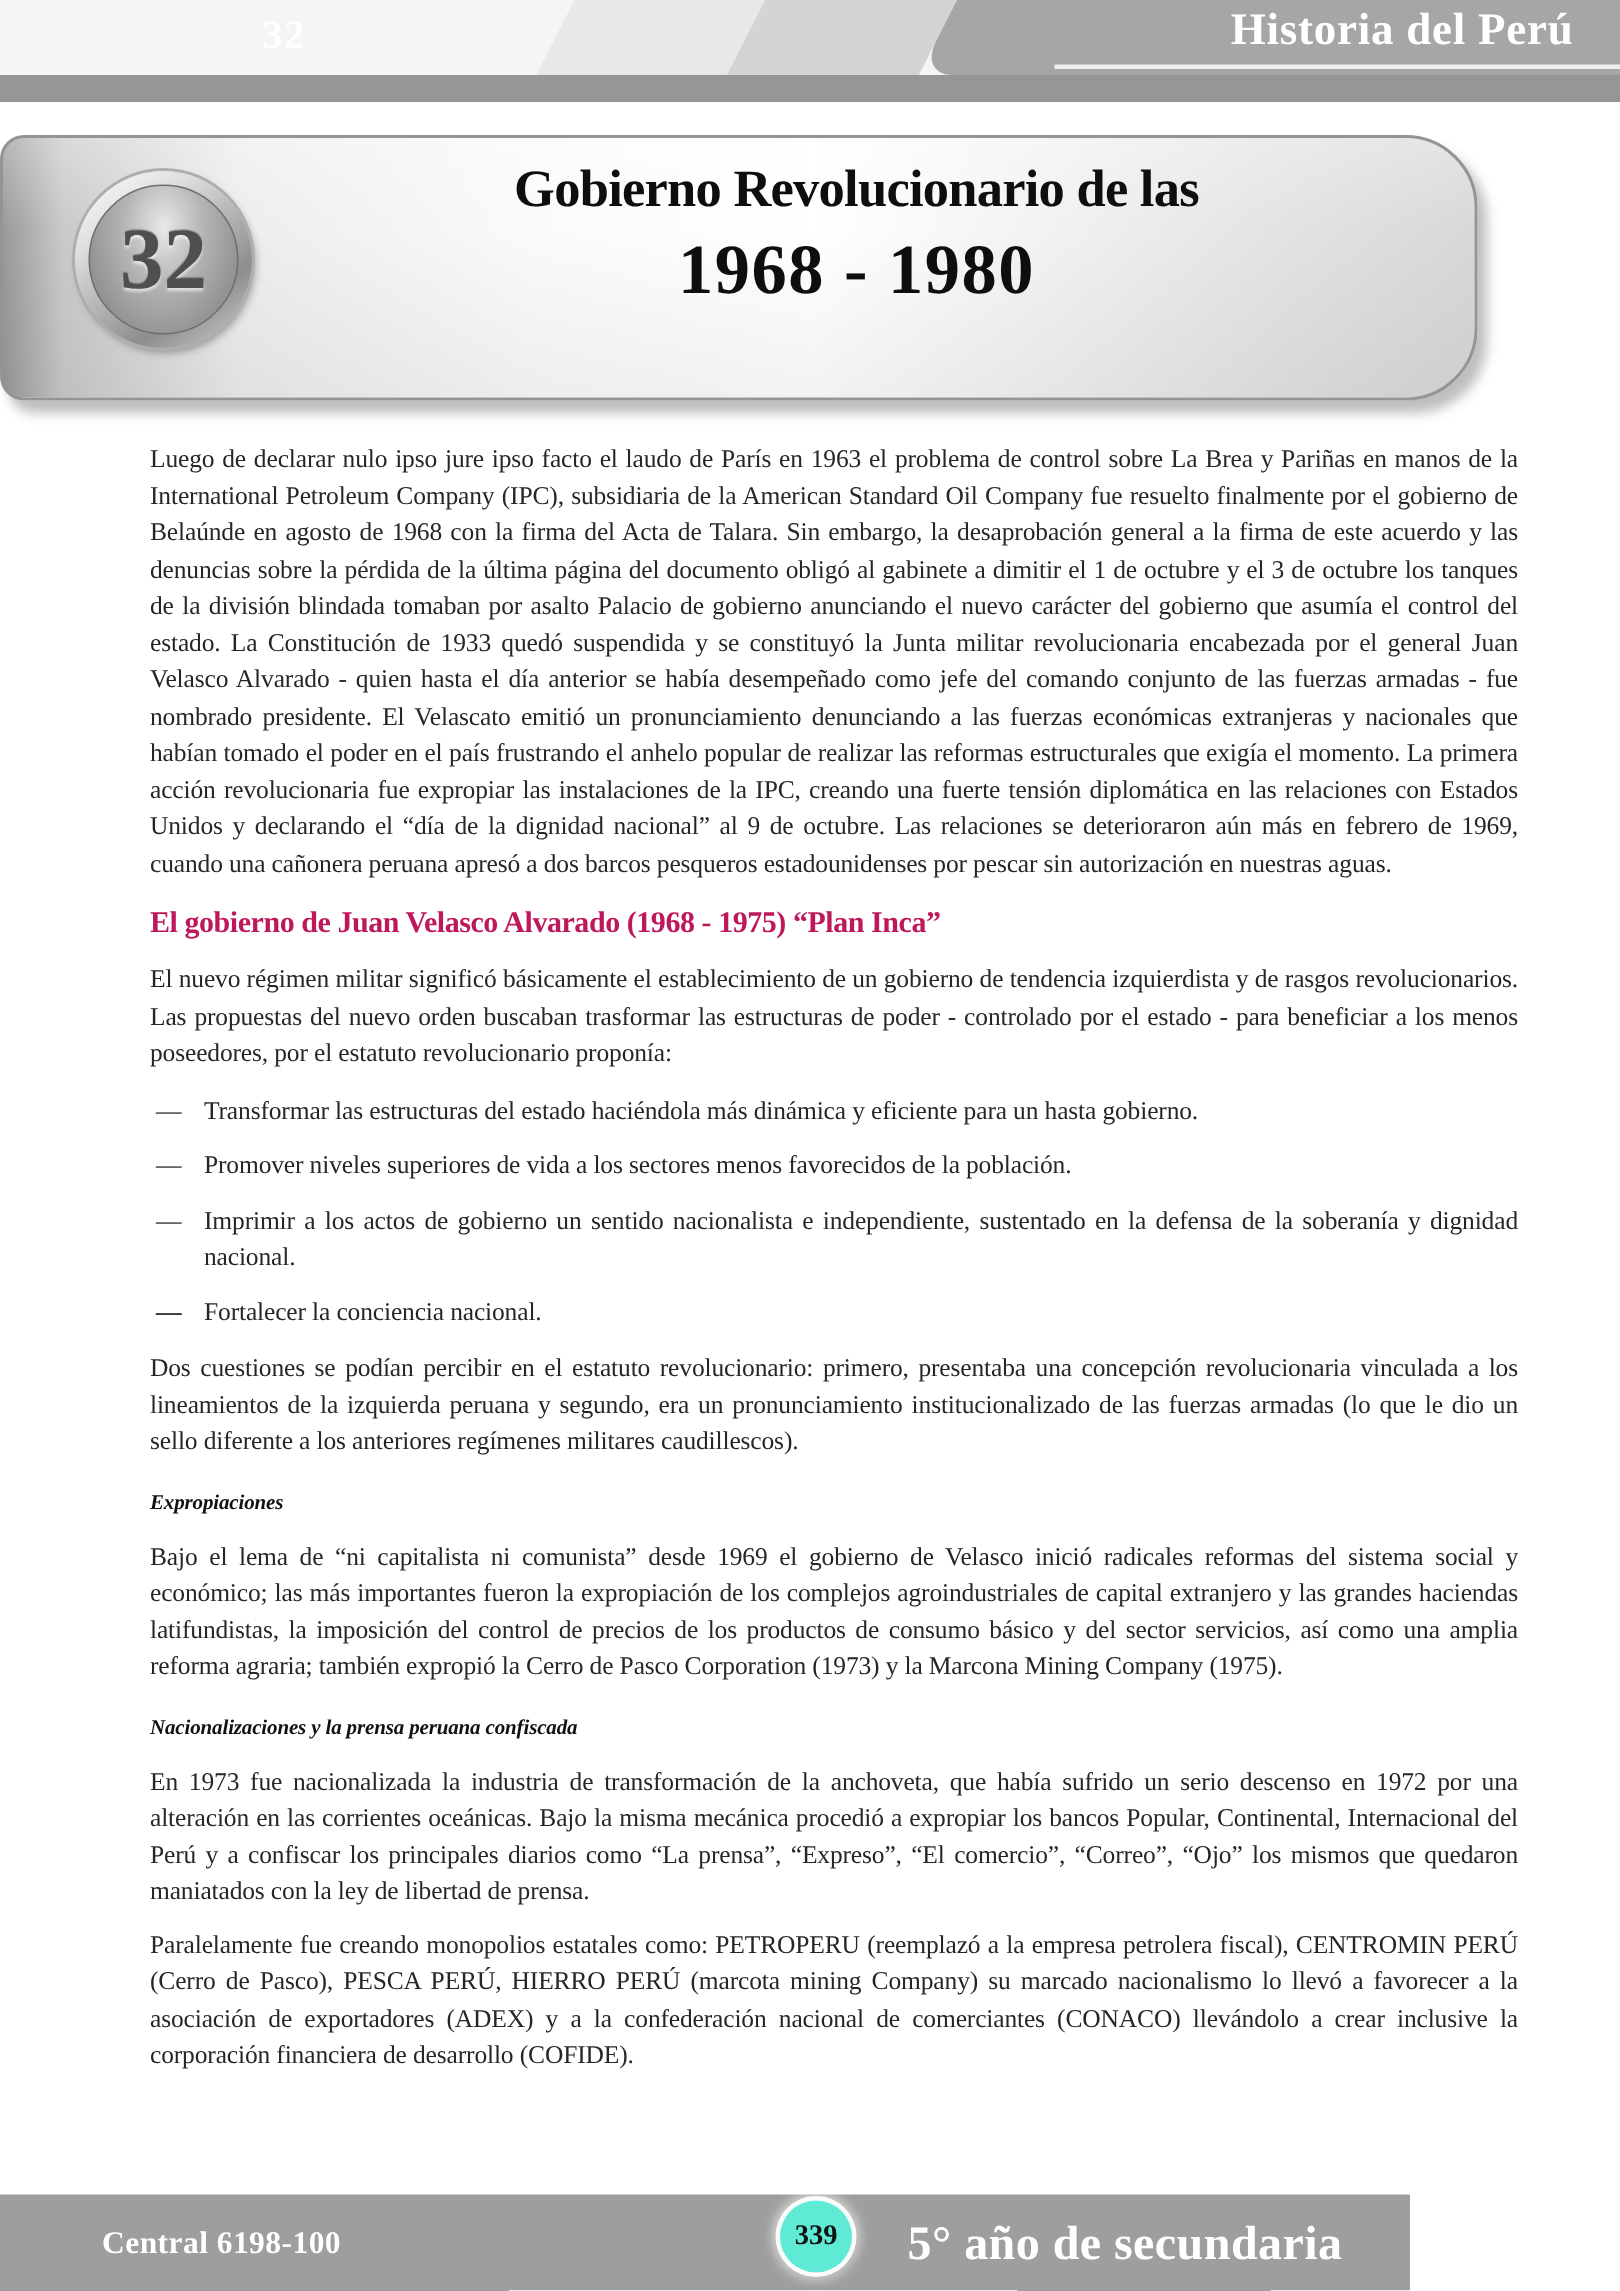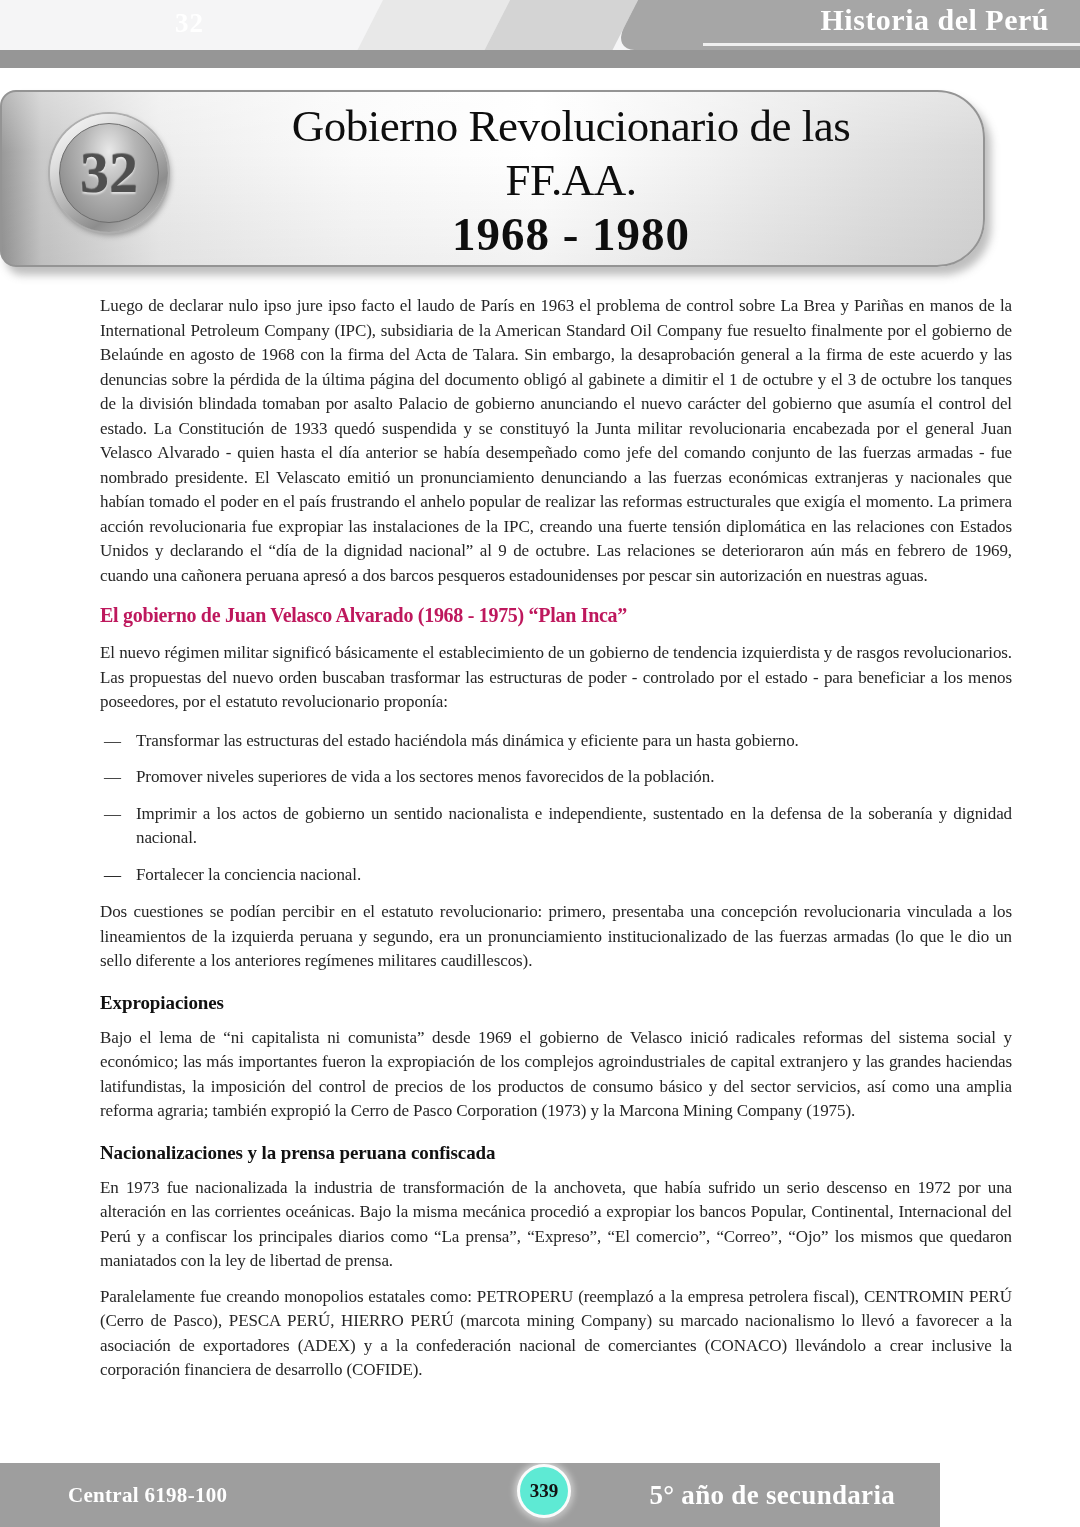--- a/index.html
+++ b/index.html
@@ -45,55 +45,55 @@
     border:1px solid #6e6e6e;
     display:flex;align-items:center;justify-content:center;
   }
   .badge-num{
     font-size:58px;font-weight:bold;color:#4f4f4f;line-height:1;
     text-shadow:0 2px 2px rgba(255,255,255,.6), 0 -1px 1px rgba(0,0,0,.45);
   }
   .banner-title{
     position:absolute;left:185px;right:28px;top:7px;text-align:center;color:#0e0e0e;
   }
-  .bt1,.bt2{font-size:45px;font-weight:normal;line-height:54px;letter-spacing:-0.5px;}
+  .bt1,.bt2{font-size:35px;font-weight:bold;line-height:54px;letter-spacing:-0.5px;}
   .bt3{font-size:47px;font-weight:bold;line-height:54px;letter-spacing:1px;}
   
   .content{
     position:absolute;top:294px;left:100px;width:912px;
     font-size:17px;line-height:24.5px;color:#262626;text-align:justify;
     letter-spacing:-0.1px;
   }
   .content p{margin:0 0 11px 0;}
   h2.sec{
     font-size:20px;line-height:32px;font-weight:bold;color:#be185d;
     margin:6px 0 10px 0;text-align:left;letter-spacing:-0.3px;
   }
   h3.sub{
-    font-size:19px;line-height:26px;font-weight:bold;color:#111;
+    font-size:14px;line-height:26px;font-weight:bold;font-style:italic;color:#111;
     margin:16px 0 10px 0;text-align:left;
   }
   .blist{margin:14px 0 13px 0;}
   .li{position:relative;padding-left:36px;margin-bottom:12px;}
   .li .dash{position:absolute;left:4px;top:0;}
   
   .footer{position:absolute;top:1463px;left:0;width:940px;height:64px;background:#9e9e9e;}
   .f-left{
     position:absolute;left:68px;top:0;height:64px;display:flex;align-items:center;
     color:#ffffff;font-size:21px;font-weight:bold;letter-spacing:.3px;
   }
   .f-badge{
     position:absolute;left:520px;top:4px;width:48px;height:48px;border-radius:50%;
     background:#5eead4;display:flex;align-items:center;justify-content:center;
     box-shadow:0 0 0 3px #fbfbfb, 0 0 7px 5px rgba(255,255,255,.6), 1px 2px 4px rgba(0,0,0,.25);
   }
   .f-badge span{font-size:19px;font-weight:bold;color:#111;}
   .f-right{
     position:absolute;right:45px;top:0;height:64px;display:flex;align-items:center;
-    color:#ffffff;font-size:27px;font-weight:bold;letter-spacing:.3px;
+    color:#ffffff;font-size:32px;font-weight:bold;letter-spacing:.3px;
   }
 </style>
 </head>
 <body>
 
 <div class="hdr">
   <div class="hdr-top">
     <div class="seg seg-a"></div>
     <div class="seg seg-b"></div>
     <div class="seg seg-c"></div>
@@ -104,21 +104,20 @@
 </div>
 
 <div class="banner">
   <div class="badge">
     <div class="badge-inner">
       <span class="badge-num">32</span>
     </div>
   </div>
   <div class="banner-title">
     <div class="bt1">Gobierno Revolucionario de las</div>
-    <div class="bt2">FF.AA.</div>
     <div class="bt3">1968 - 1980</div>
   </div>
 </div>
 
 <div class="content">
 
   <p>Luego de declarar nulo ipso jure ipso facto el laudo de París en 1963 el problema de control sobre La Brea y Pariñas en manos de la International Petroleum Company (IPC), subsidiaria de la American Standard Oil Company fue resuelto finalmente por el gobierno de Belaúnde en agosto de 1968 con la firma del Acta de Talara. Sin embargo, la desaprobación general a la firma de este acuerdo y las denuncias sobre la pérdida de la última página del documento obligó al gabinete a dimitir el 1 de octubre y el 3 de octubre los tanques de la división blindada tomaban por asalto Palacio de gobierno anunciando el nuevo carácter del gobierno que asumía el control del estado. La Constitución de 1933 quedó suspendida y se constituyó la Junta militar revolucionaria encabezada por el general Juan Velasco Alvarado - quien hasta el día anterior se había desempeñado como jefe del comando conjunto de las fuerzas armadas - fue nombrado presidente. El Velascato emitió un pronunciamiento denunciando a las fuerzas económicas extranjeras y nacionales que habían tomado el poder en el país frustrando el anhelo popular de realizar las reformas estructurales que exigía el momento. La primera acción revolucionaria fue expropiar las instalaciones de la IPC, creando una fuerte tensión diplomática en las relaciones con Estados Unidos y declarando el “día de la dignidad nacional” al 9 de octubre. Las relaciones se deterioraron aún más en febrero de 1969, cuando una cañonera peruana apresó a dos barcos pesqueros estadounidenses por pescar sin autorización en nuestras aguas.</p>
 
   <h2 class="sec">El gobierno de Juan Velasco Alvarado (1968 - 1975) “Plan Inca”</h2>
 

